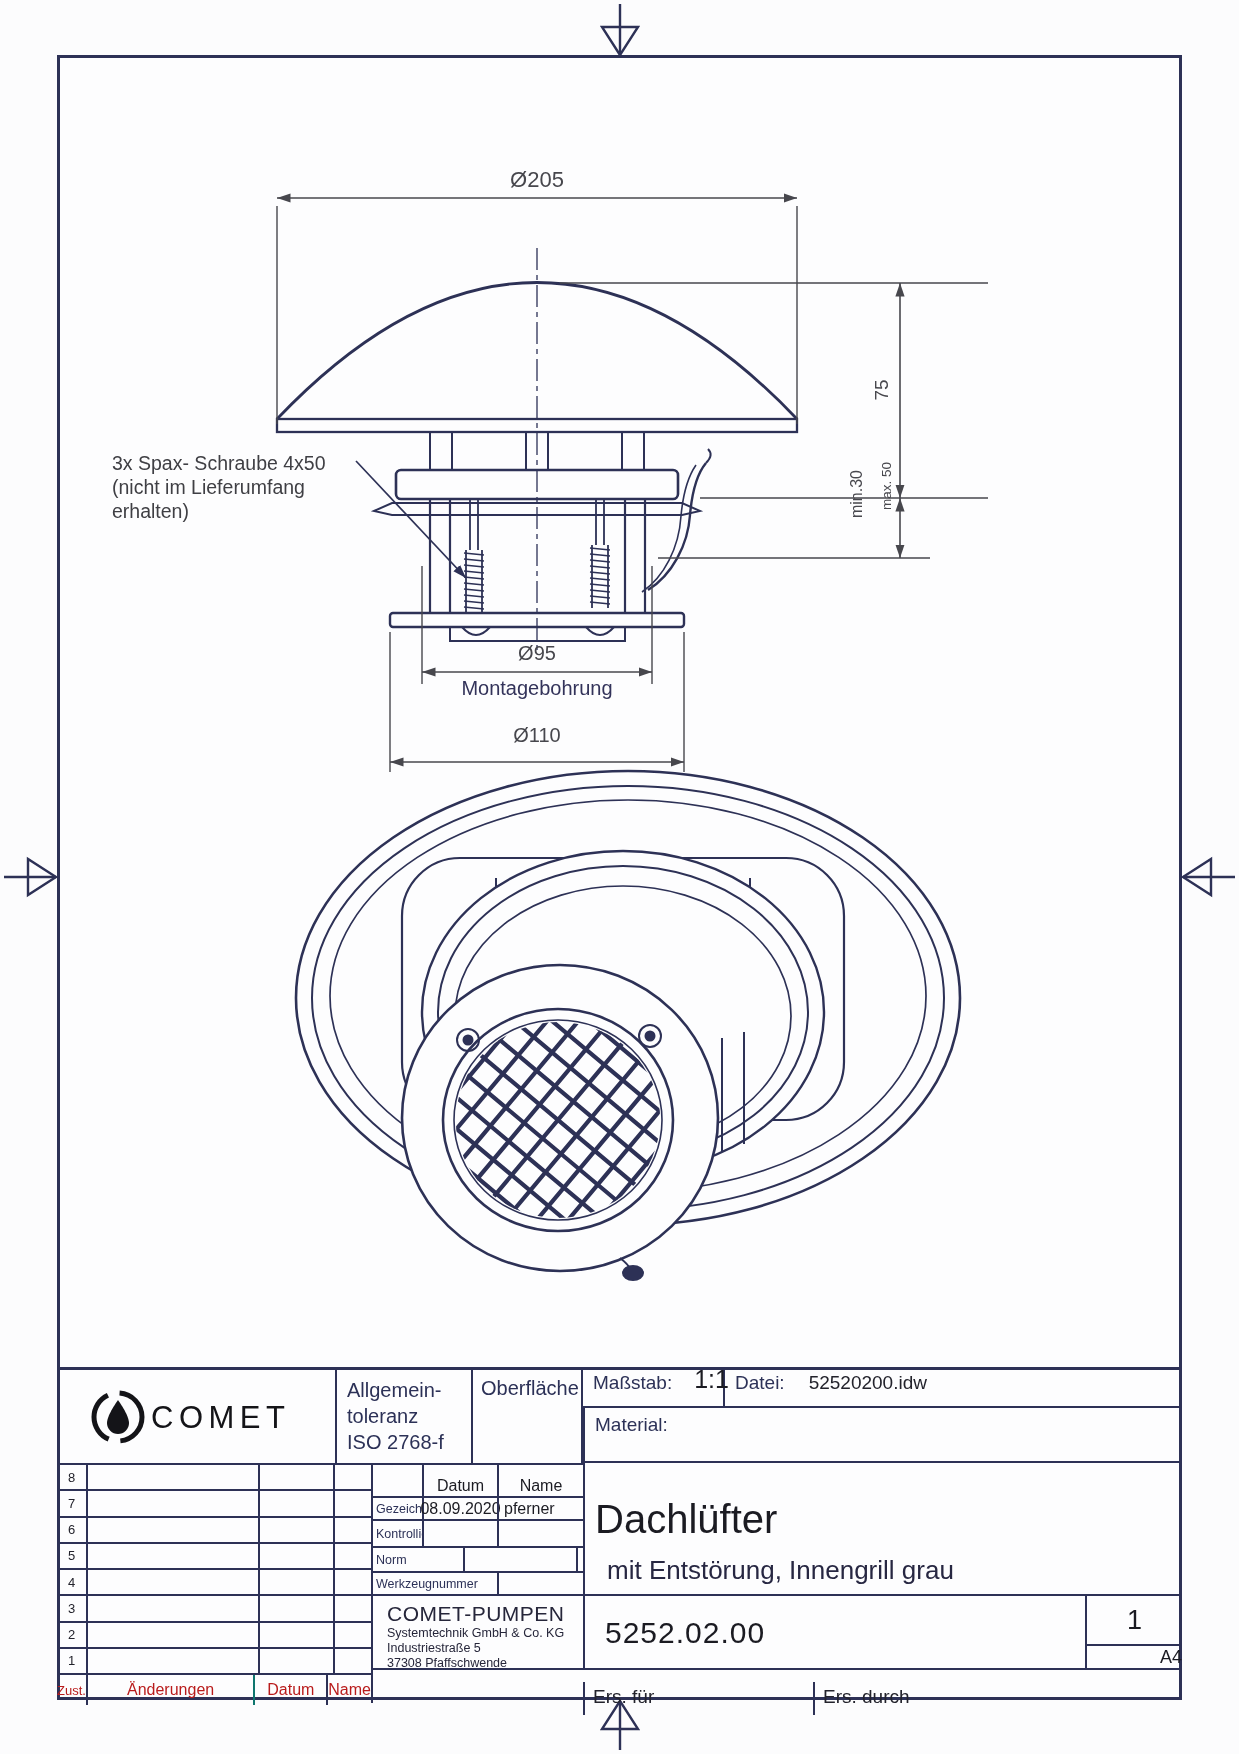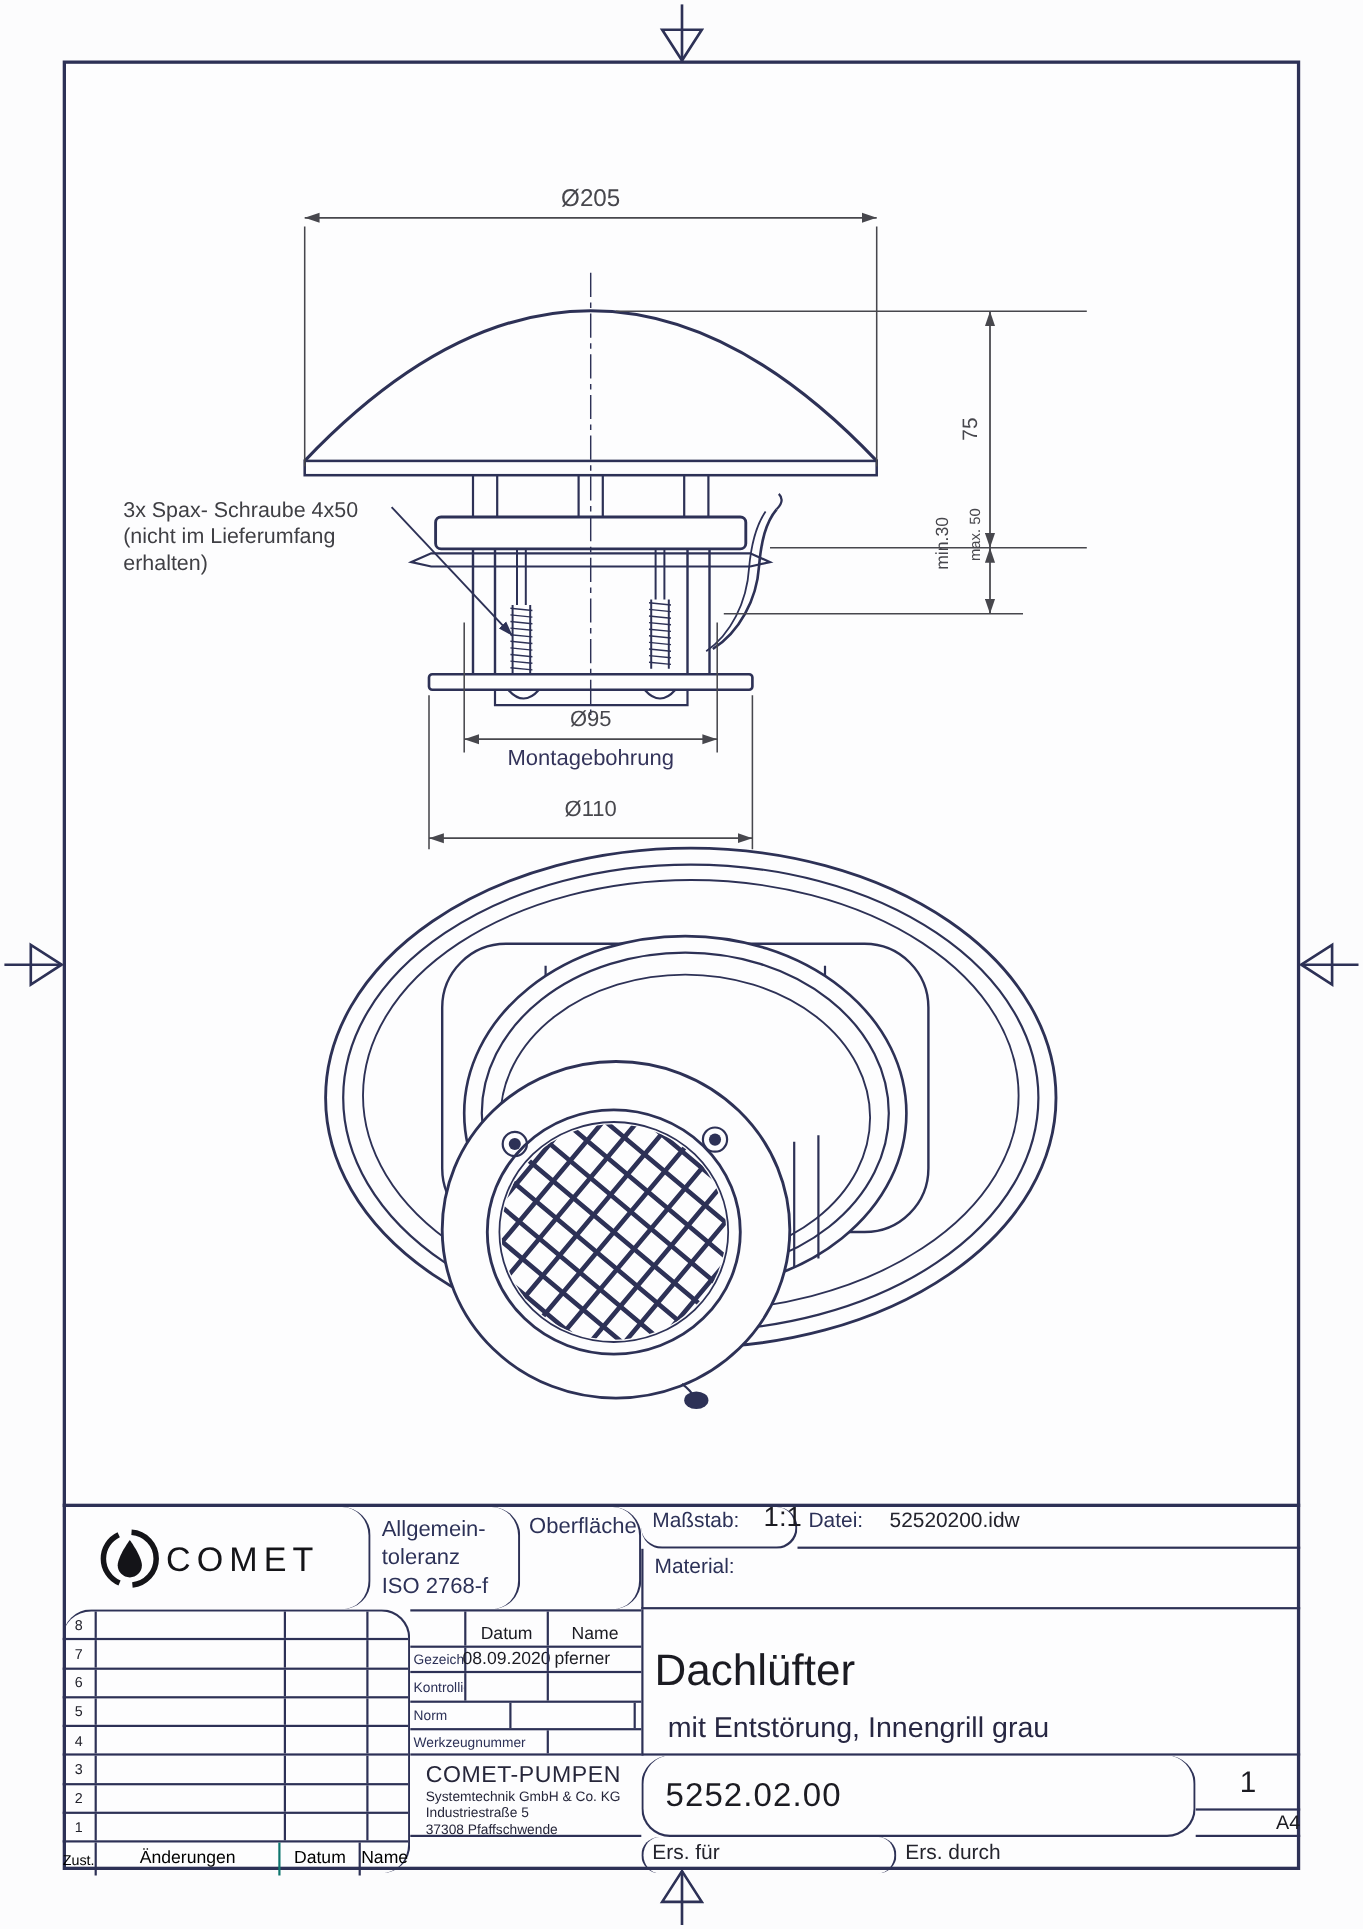--- a/index.html
+++ b/index.html
@@ -4,36 +4,36 @@
 <style>
   html,body{margin:0;padding:0;background:#fbfbfc;}
   .page{position:relative;width:1239px;height:1754px;background:#fcfcfd;overflow:hidden;
         font-family:"Liberation Sans", sans-serif;}
   svg{position:absolute;left:0;top:0;}
   svg text{font-family:"Liberation Sans", sans-serif;}
   
   .tb{position:absolute;left:57px;top:1367px;width:1125px;height:333px;
       border-top:3px solid #2d3156;box-sizing:border-box;color:#2c3157;}
   .cell{position:absolute;box-sizing:border-box;border:0 solid #2d3156;}
-  .br2{border-right-width:2px;border-radius:26px;} .bb2{border-bottom-width:2px;}
+  .br2{border-right-width:2px;} .bb2{border-bottom-width:2px;}
   .bt2{border-top-width:2px;}  .bl2{border-left-width:2px;padding-left:12px;}
   .lab{color:#2c3157;} .val{color:#1b1b22;}
   .tol{font-size:20px;line-height:26px;padding:7px 0 0 10px;}
   .surf{font-size:20px;padding:7px 0 0 8px;}
   .inlrow{display:flex;align-items:flex-end;padding:5px 0 12px 10px;}
   .mass-l{font-size:19px;} .mass-v{font-size:25px;margin-left:22px;font-weight:bold;}
   .datei-l{font-size:19px;} .datei-v{font-size:19px;margin-left:24px;color:#23232c;}
   .matl{font-size:19px;padding:6px 0 0 10px;}
   .revrow{display:flex;height:26.25px;box-sizing:border-box;border-bottom:2px solid #2d3156;}
   .revnum{width:31px;box-sizing:border-box;border-right:2px solid #2d3156;display:flex;
           align-items:center;justify-content:center;font-size:13px;color:#23232c;}
   .revc2{width:172px;box-sizing:border-box;border-right:2px solid #2d3156;}
   .revc3{width:75px;box-sizing:border-box;border-right:2px solid #2d3156;}
   .revc4{flex:1;}
-  .revfoot{display:flex;height:30px;box-sizing:border-box;color:#000000;}
+  .revfoot{display:flex;height:30px;box-sizing:border-box;color:#b91c1c;}
   .revfoot>div{box-sizing:border-box;display:flex;align-items:center;justify-content:center;}
   .f1{width:31px;border-right:2px solid #2d3156;font-size:13px;}
   .f2{width:172px;border-right:2px solid #0f766e;font-size:16px;}
   .f3{width:75px;border-right:2px solid #2d3156;font-size:16px;}
   .f4{flex:1;font-size:16px;}
   .midrow{display:flex;}
   .mlab{width:49px;box-sizing:border-box;font-size:12.5px;color:#2c3157;display:flex;
         align-items:center;padding-left:3px;overflow:hidden;white-space:nowrap;}
   .mdat{width:75px;box-sizing:border-box;border-left:2px solid #2d3156;font-size:16px;
         color:#1b1b22;display:flex;align-items:center;justify-content:center;white-space:nowrap;}
@@ -41,21 +41,21 @@
         display:flex;align-items:center;padding-left:5px;}
   .hend{align-items:flex-end !important;padding-bottom:1px;justify-content:center;}
   .comp{padding:6px 0 0 14px;color:#26263a;}
   .comp .cn{font-size:21px;letter-spacing:.5px;}
   .comp .cl{font-size:12.5px;line-height:15px;}
   .bigtitle{position:absolute;left:10px;top:34px;font-size:40px;color:#1b1b22;}
   .subtitle{position:absolute;left:22px;top:92px;font-size:26px;color:#272742;}
   .pnum{font-size:30px;color:#1b1b22;padding:20px 0 0 20px;letter-spacing:1px;}
   .sheet1{display:flex;align-items:center;justify-content:center;font-size:27px;color:#1b1b22;}
   .fmt{display:flex;align-items:center;justify-content:flex-end;font-size:18px;color:#1b1b22;}
-  .ers{font-size:19px;color:#23232c;padding:4px 0 0 8px;}
+  .ers{font-size:19px;color:#23232c;padding:4px 0 0 8px;margin-top:12px;}
 </style>
 </head>
 <body>
 
 <div class="page">
 
 <svg width="1239" height="1754" viewBox="0 0 1239 1754">
   <defs>
     <marker id="arr" viewBox="0 -5 14 10" refX="13.5" refY="0" markerWidth="14" markerHeight="10" orient="auto-start-reverse" markerUnits="userSpaceOnUse">
       <path d="M13.5,0 L0,4.6 L0,-4.6 Z" fill="#47474d"></path>

